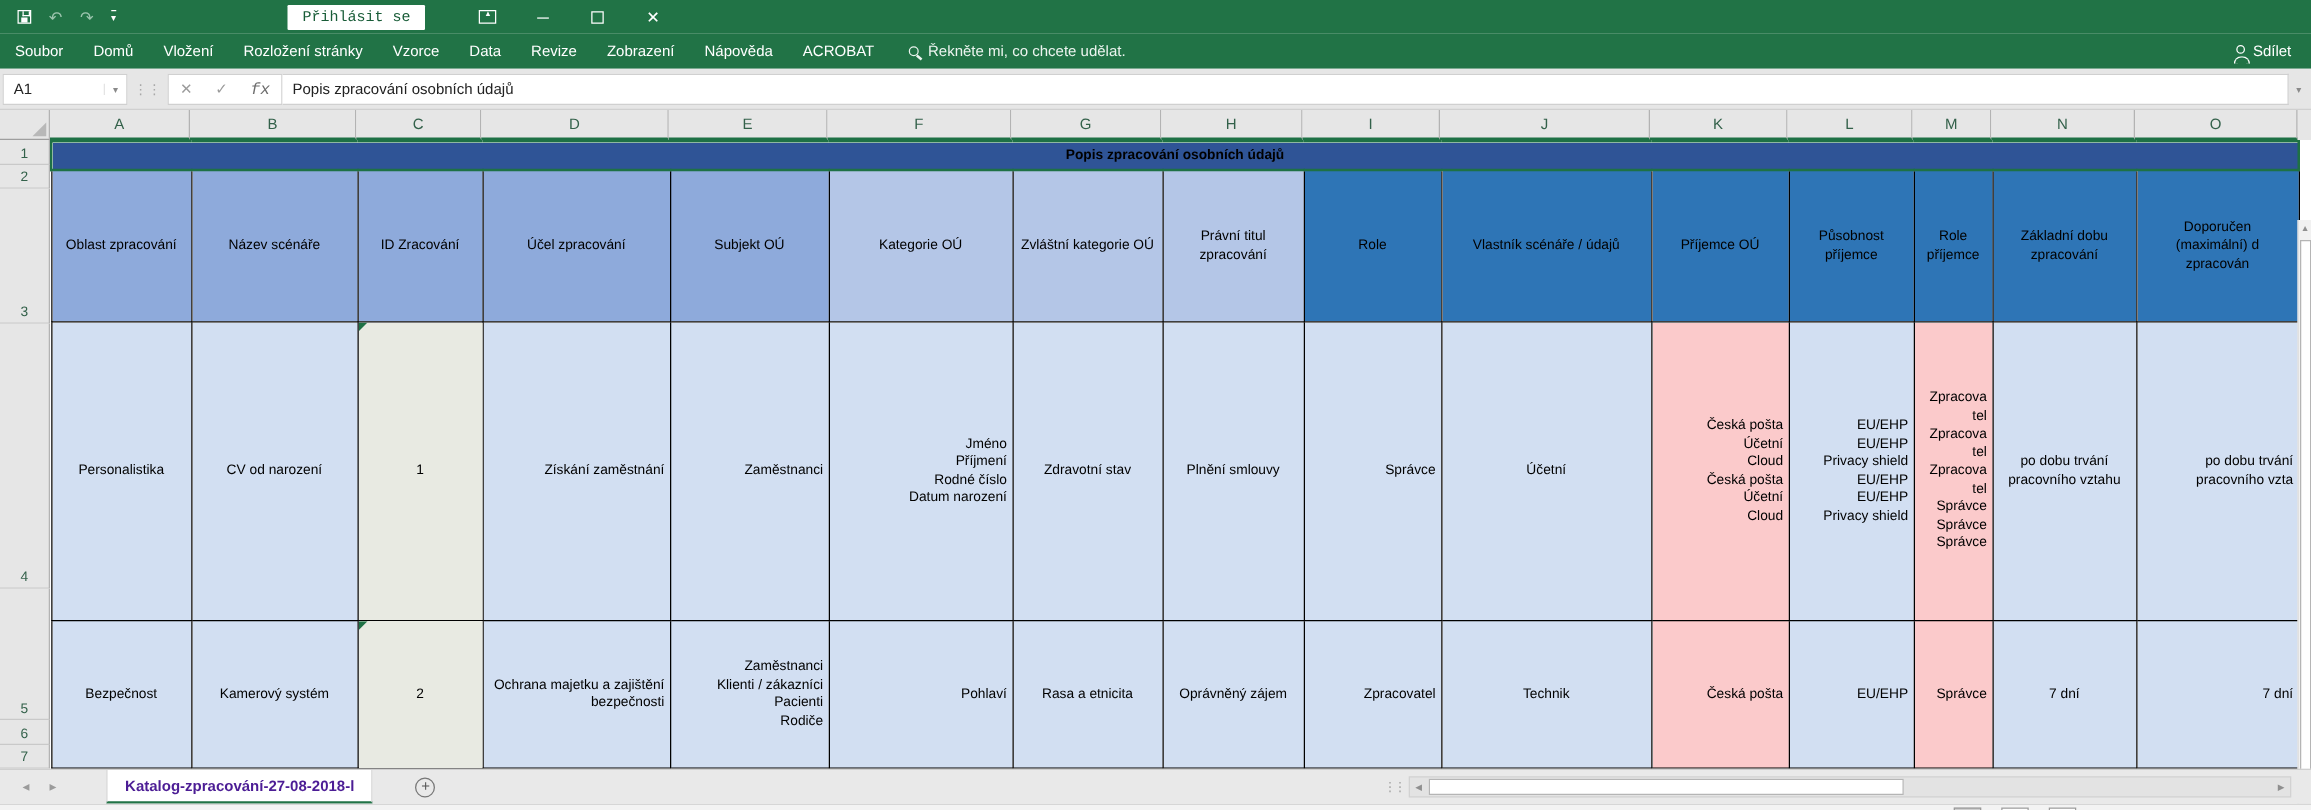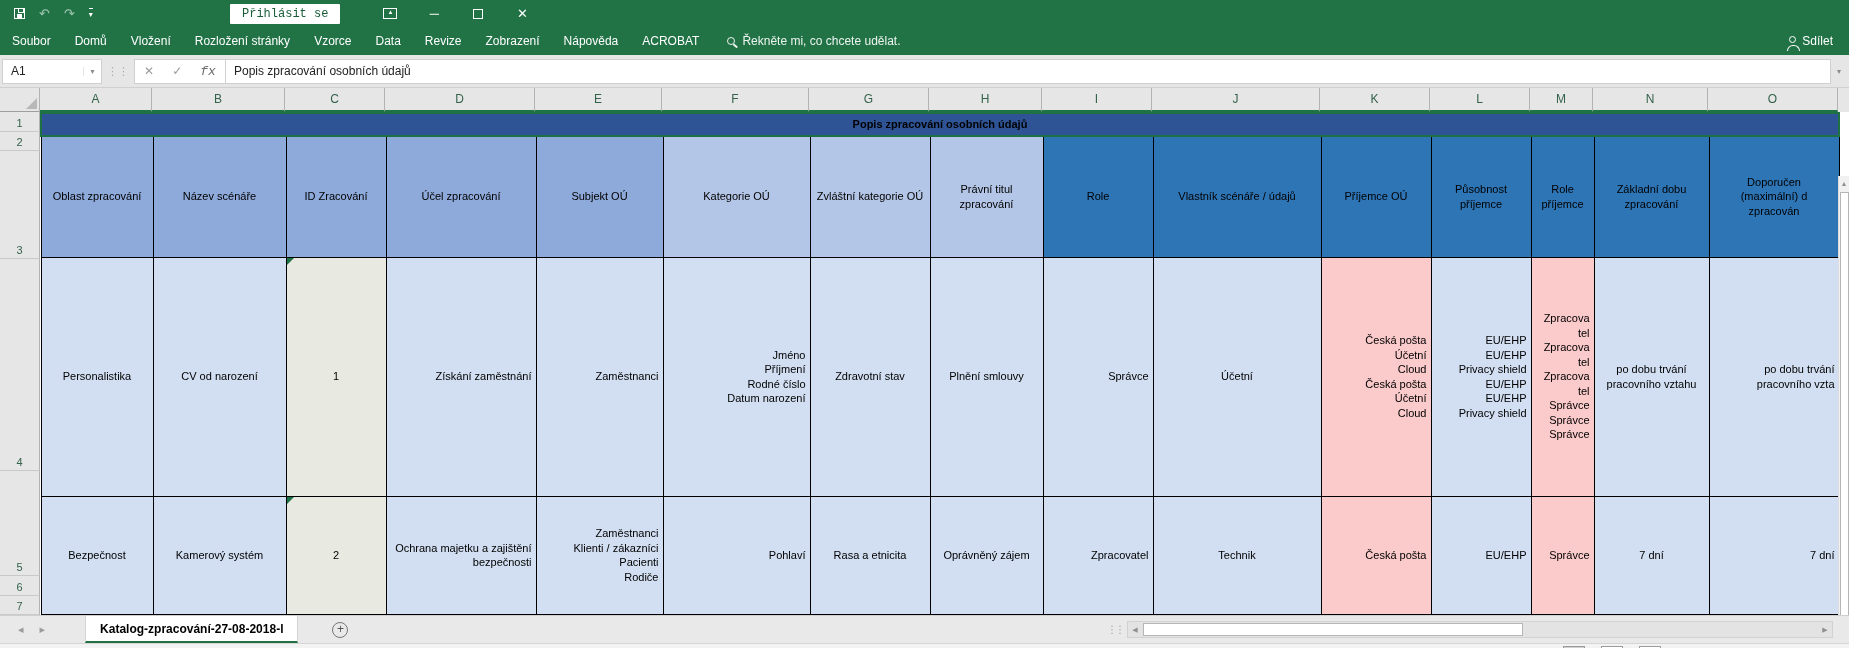--- a/index.html
+++ b/index.html
@@ -78,21 +78,21 @@
 
   
   .vscroll { position:absolute; top:88px; right:0; width:11px; height:527px; background:#F1F1F1; border-left:1px solid #dcdcdc; }
   .vscroll .arr { height:15px; display:flex; align-items:center; justify-content:center; font-size:7px; color:#8f8f8f; }
   .vthumb { position:absolute; top:16px; left:1px; width:9px; height:450px; background:#fff; border:1px solid #b5b5b5; }
 
   
   .tabbar { height:28px; background:#E9E9E9; border-top:1px solid #cfcfcf; display:flex; align-items:stretch; position:relative; }
   .tabnav { display:flex; align-items:center; gap:16px; padding:0 16px 0 18px; color:#9b9b9b; font-size:11px; }
   .sheettab { background:#fff; border-right:1px solid #d4d4d4; border-left:1px solid #d4d4d4; border-bottom:2px solid #217346;
-    color:#000000; font-weight:bold; font-size:12px; display:flex; align-items:center; padding:0 14px; margin-left:24px; }
+    color:#4c1d95; font-weight:bold; font-size:12px; display:flex; align-items:center; padding:0 14px; margin-left:24px; }
   .addsheet { width:16px; height:16px; border:1px solid #767676; border-radius:50%; color:#555; font-size:12px; line-height:13px;
     text-align:center; align-self:center; margin-left:34px; }
   .hscrollwrap { margin-left:auto; display:flex; align-items:center; gap:4px; padding-right:16px; }
   .hdots { color:#a0a0a0; font-size:10px; letter-spacing:-2px; }
   .hscroll { width:706px; height:17px; background:#E3E3E3; border:1px solid #d2d2d2; display:flex; align-items:center; position:relative; }
   .hscroll .arr { width:14px; text-align:center; font-size:7px; color:#8f8f8f; }
   .hthumb { position:absolute; left:15px; top:1px; width:380px; height:13px; background:#fff; border:1px solid #b5b5b5; }
   .hscroll .arr.right { position:absolute; right:0; }
 
   

